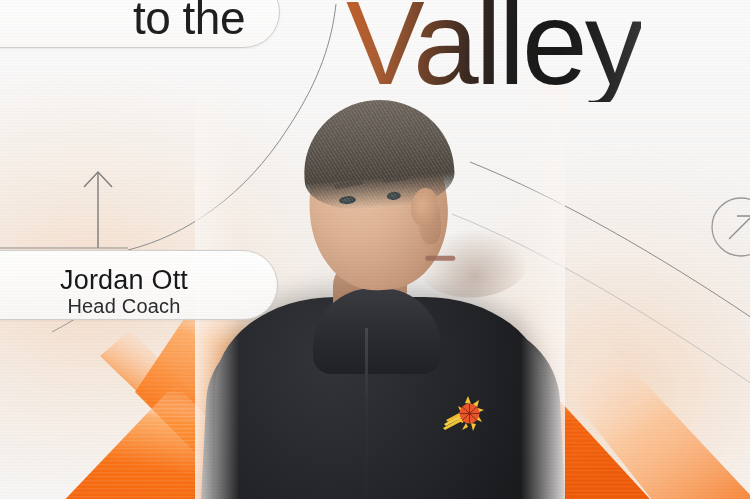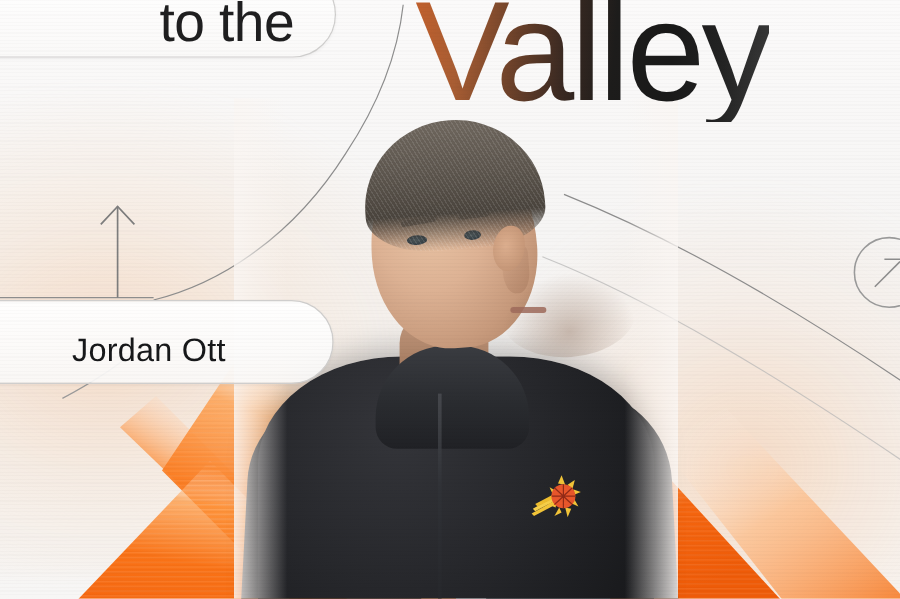--- a/index.html
+++ b/index.html
@@ -371,17 +371,18 @@
   </div>
 
   <div id="valley">Valley</div>
 
   <div class="pill" id="pill-tothe">
     <span class="txt">to the</span>
   </div>
 
   <div class="pill" id="pill-name">
     <span class="nm">Jordan Ott</span>
+    <span class="role">Head Coach</span>
   </div>
 
   <div class="bg-lines"></div>
 
 </div>
 
 </body></html>

